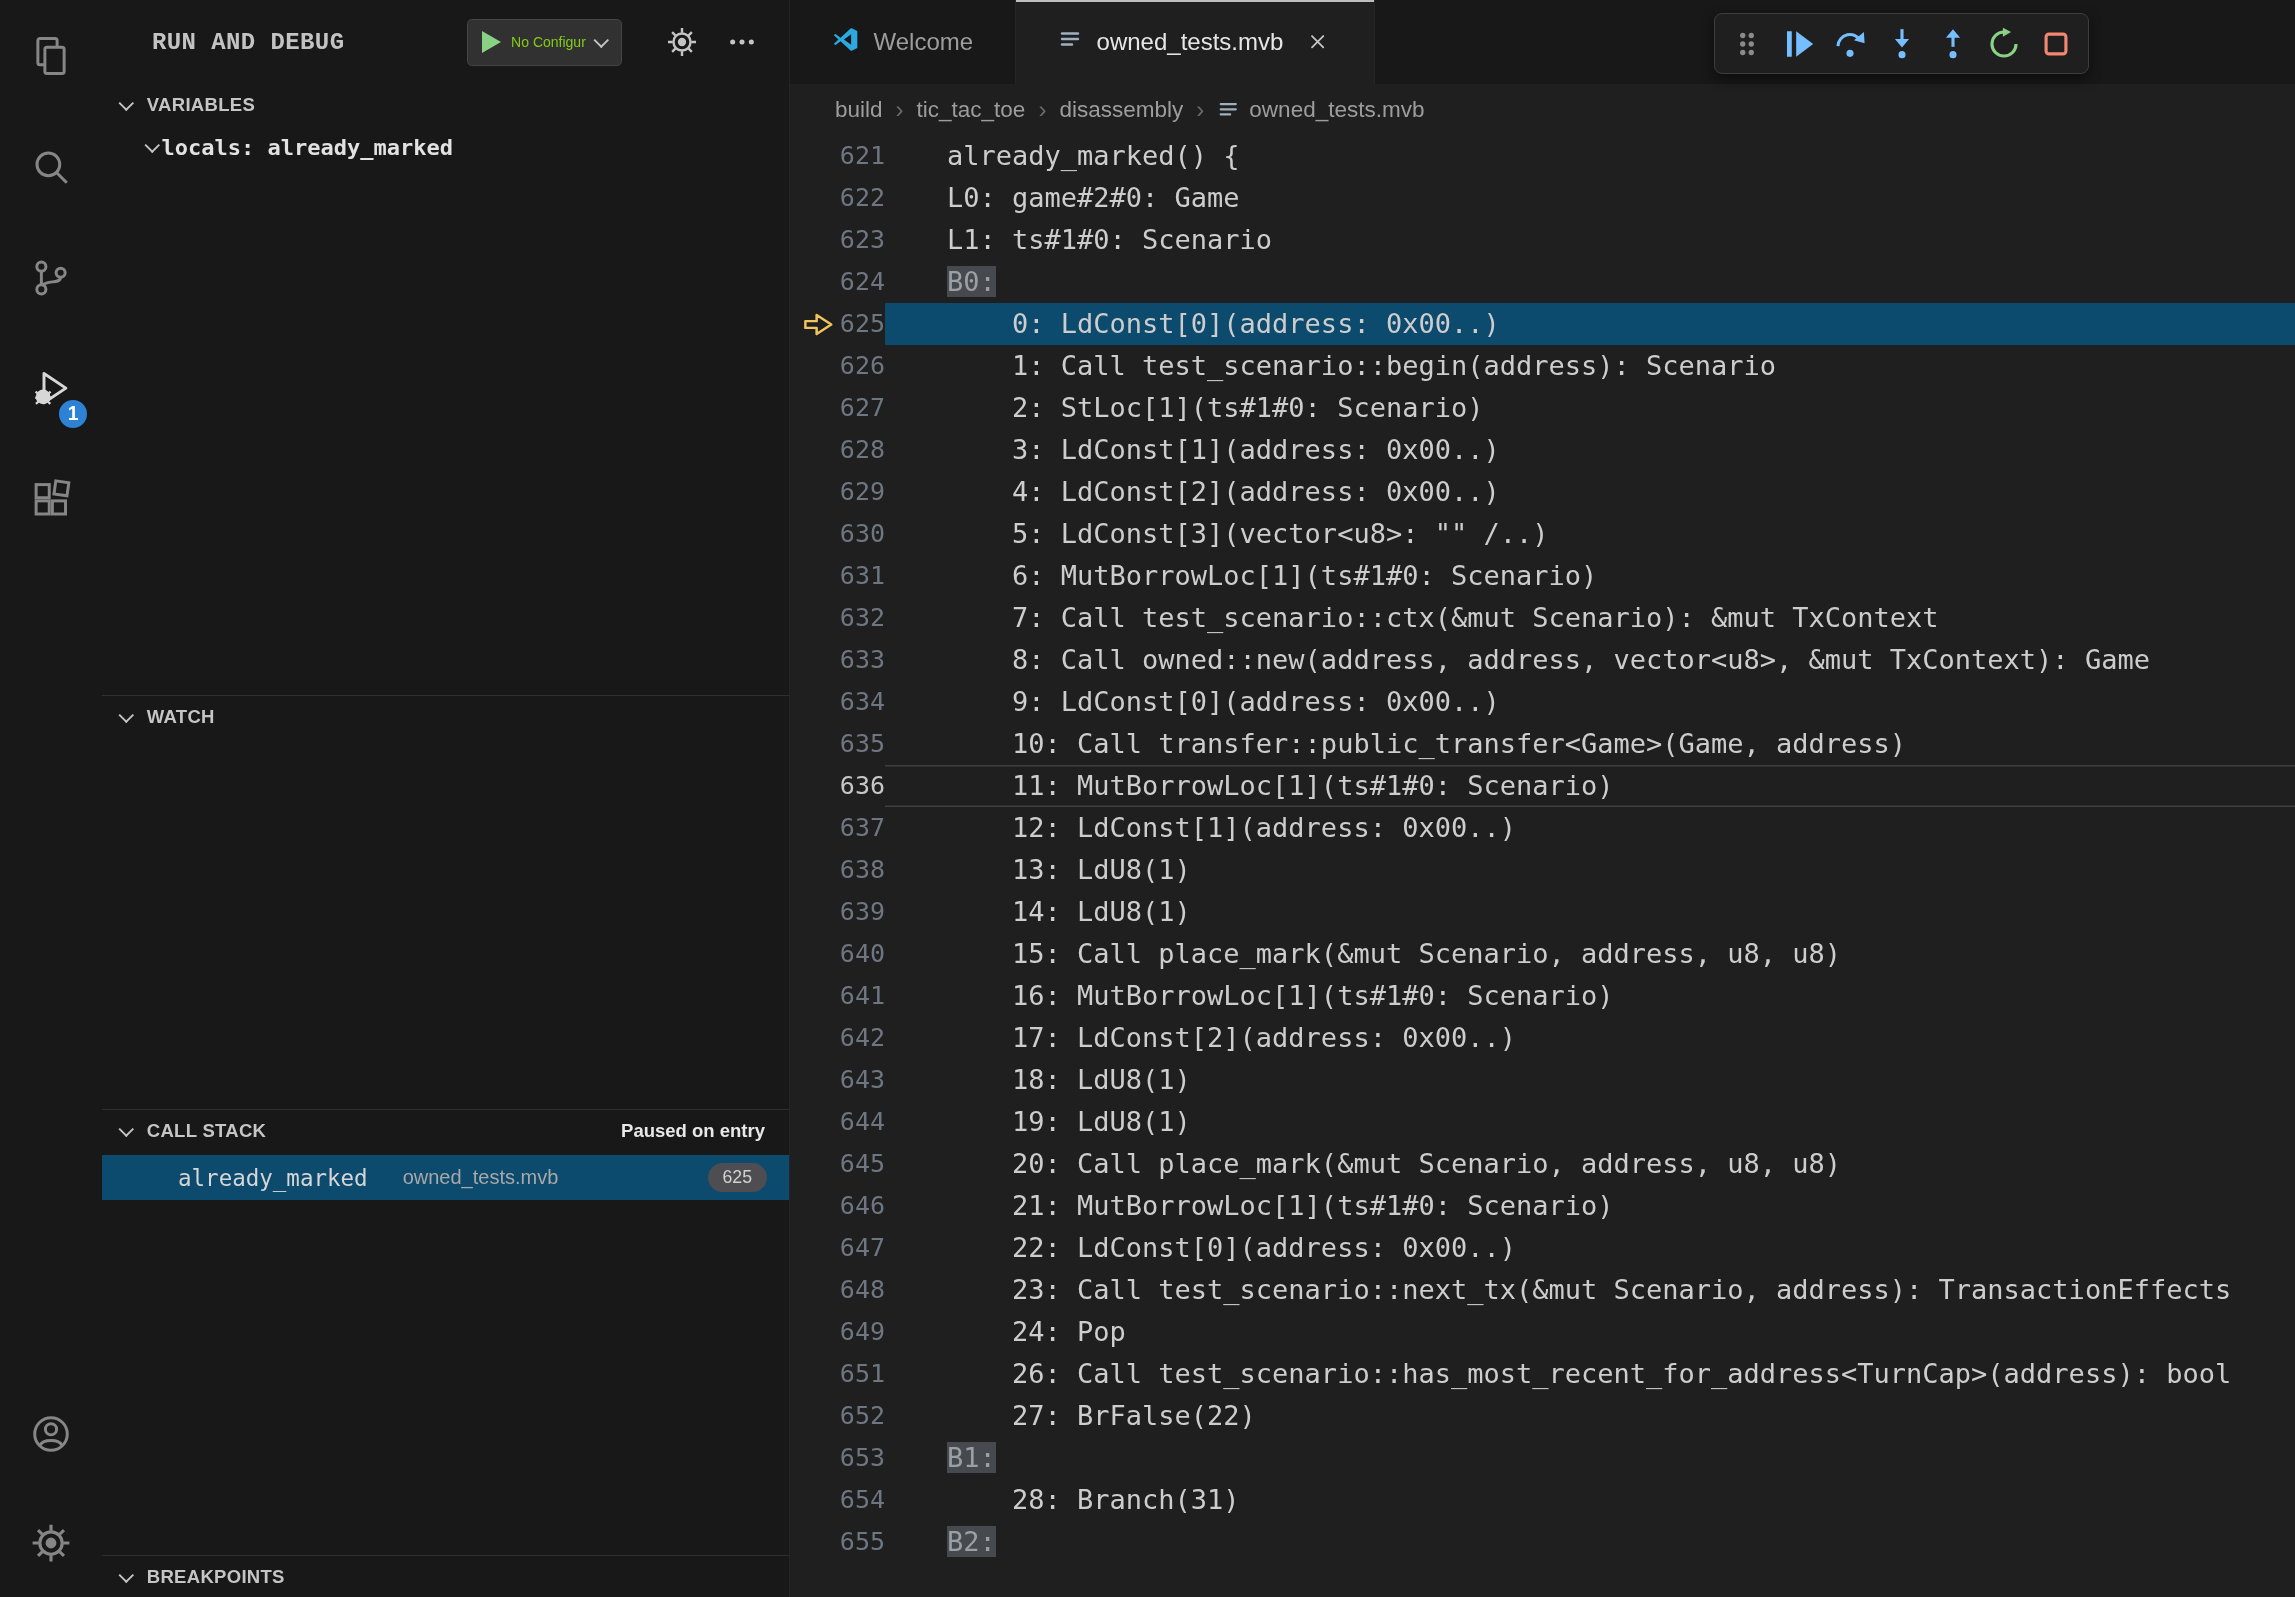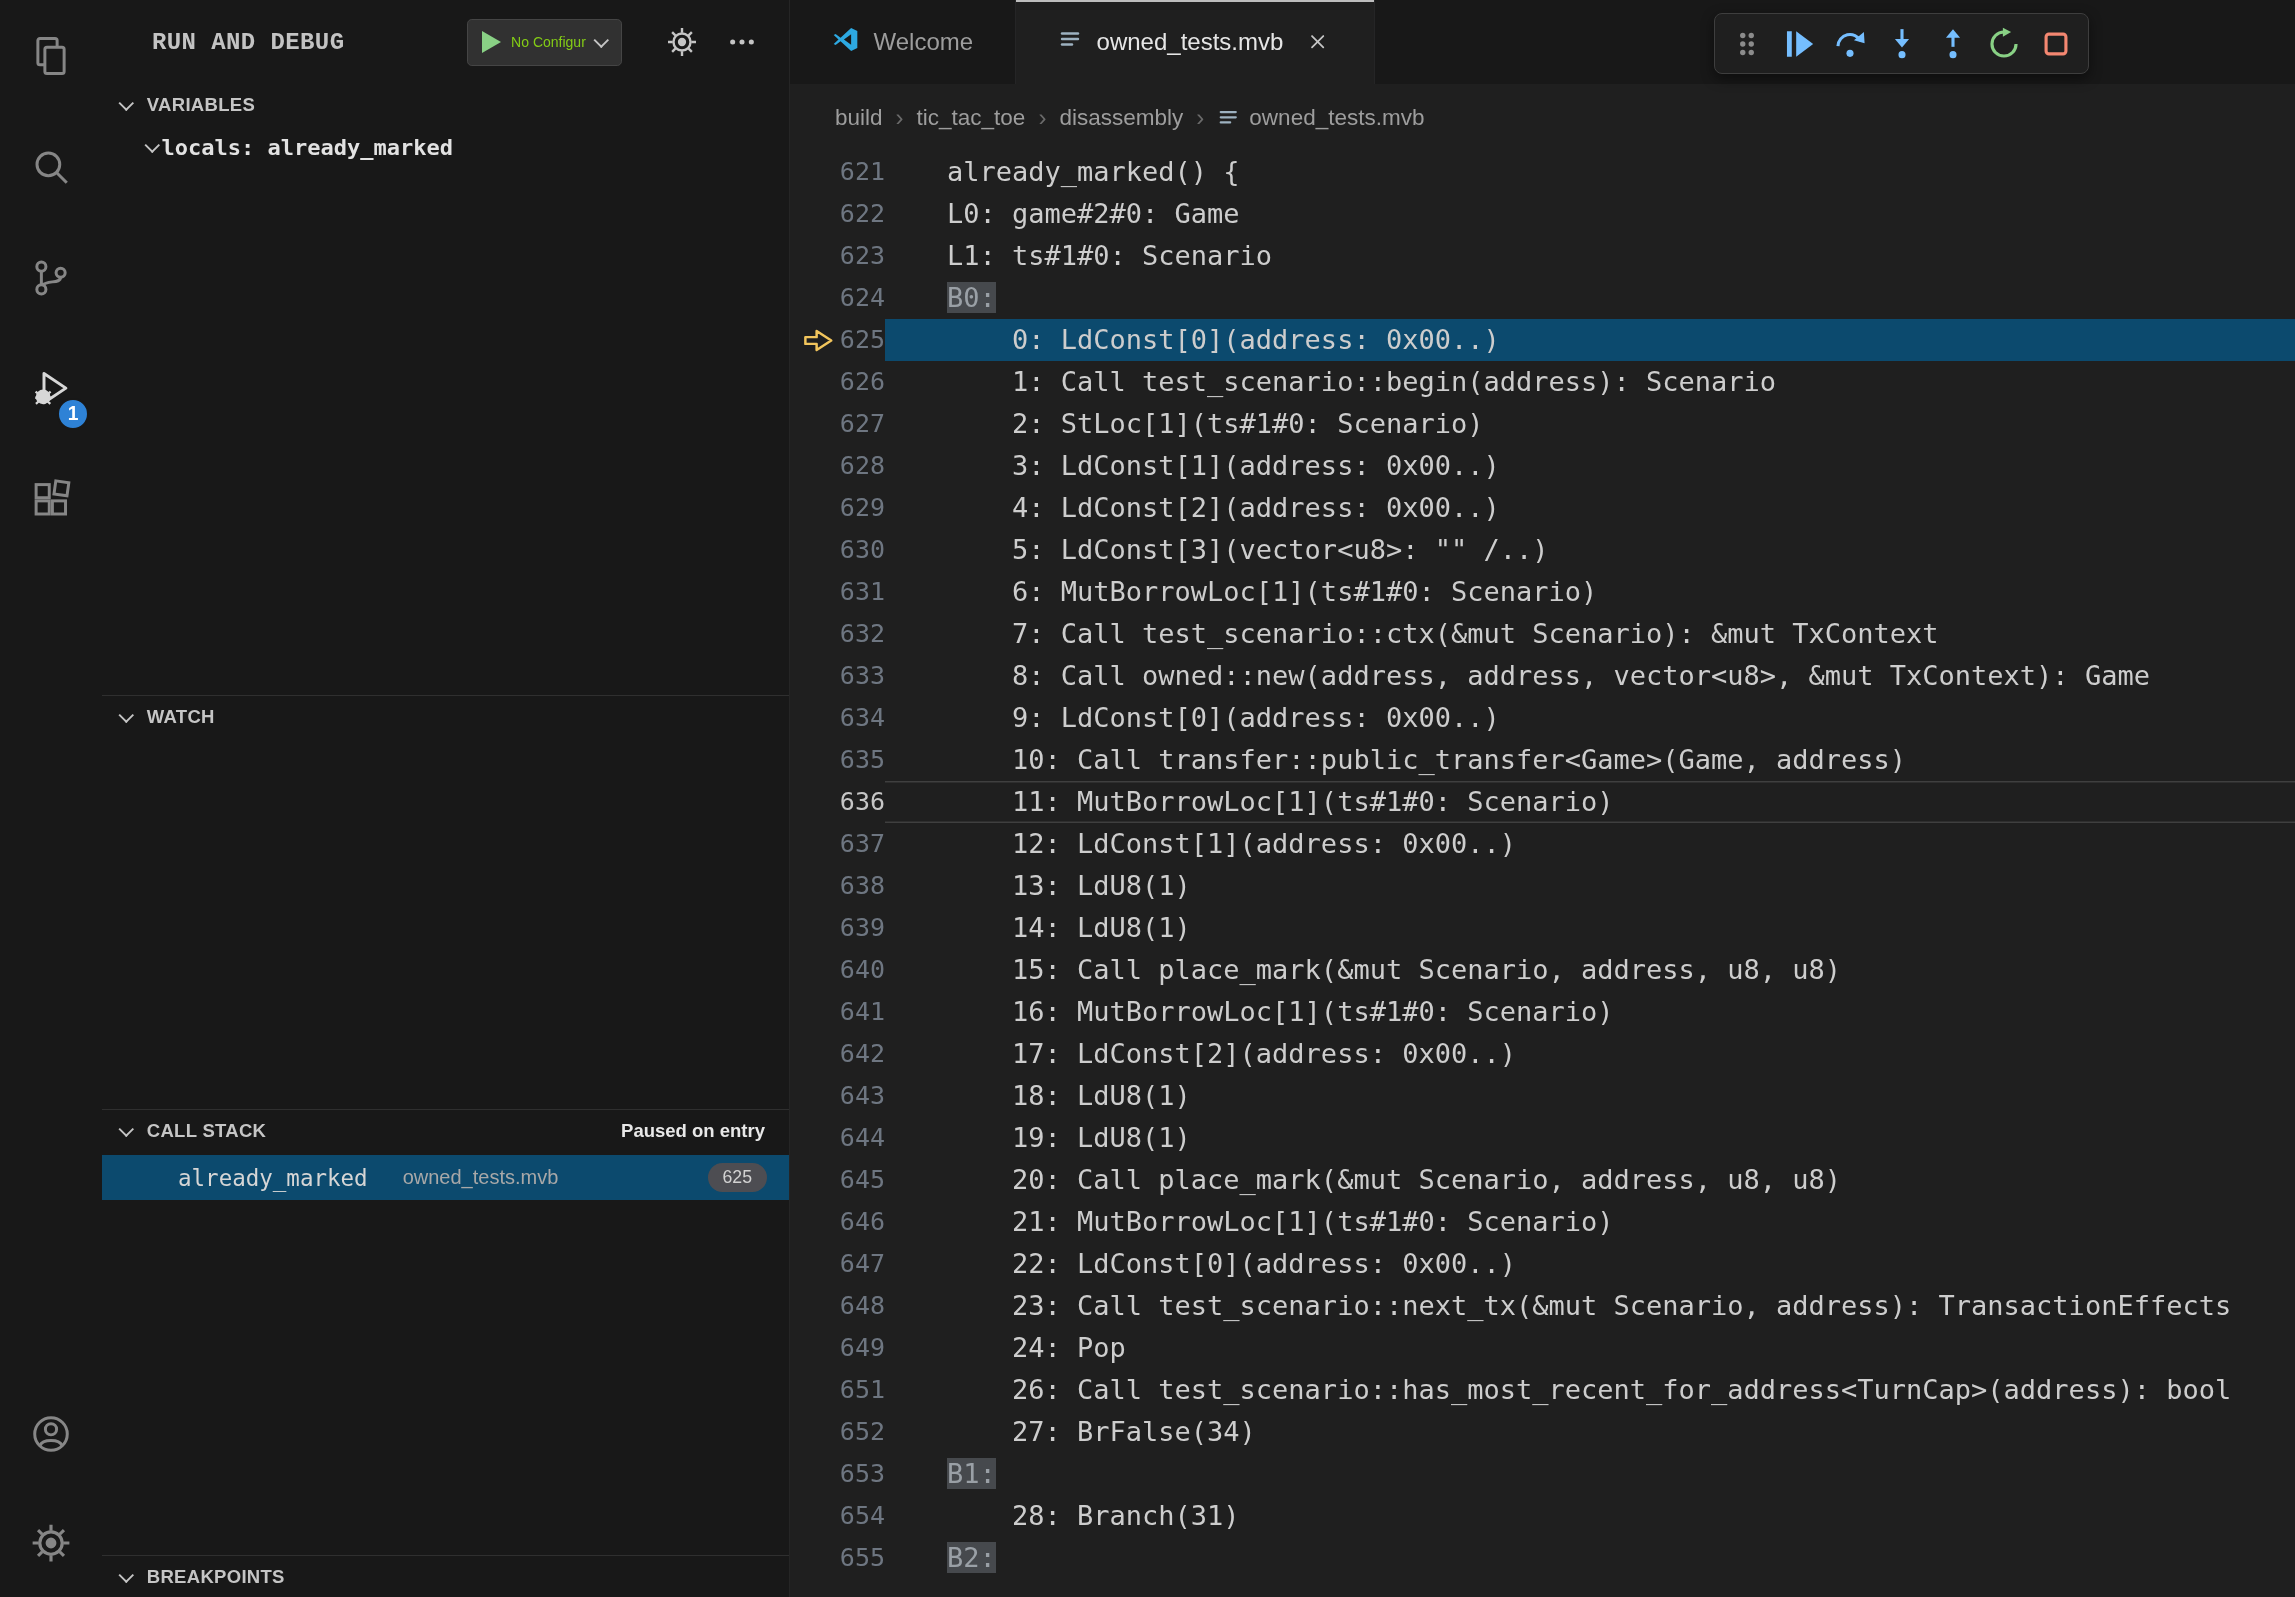--- a/index.html
+++ b/index.html
@@ -39,21 +39,21 @@
   .pane.breakpoints { flex:1; border-top:0.8px solid #2f2f2f; }
   .scope-row { height:43px; display:flex; align-items:center; gap:4px; padding-left:45px; cursor:pointer; }
   .scope-label { font-family:"DejaVu Sans Mono","Liberation Mono",monospace; font-size:22px; font-weight:700; color:#e2e2e2; }
   .cs-status { margin-left:auto; font-size:18.5px; font-weight:700; color:#e8e8e8; }
   .stack-item { height:45px; display:flex; align-items:center; background:#0c4a6e; cursor:pointer; margin-top:3.2px; }
   .frame-name { margin-left:76px; font-family:"DejaVu Sans Mono","Liberation Mono",monospace; font-size:22.5px; color:#d6d6d6; }
   .frame-file { margin-left:35px; font-size:20px; color:#a8a8a8; }
   .frame-line-badge { margin-left:auto; margin-right:22.5px; background:#4d4d52; color:#d2d2d2; font-size:17.7px; padding:4px 14.5px; border-radius:17.7px; }
 
   
-  .editor { flex:1; display:flex; flex-direction:column; background:#1f1f1f; position:relative; min-width:0;gap:8px; }
+  .editor { flex:1; display:flex; flex-direction:column; background:#1f1f1f; position:relative; min-width:0; }
   .tabbar { height:84px; flex:none; background:#181818; display:flex; align-items:stretch; }
   .tab { display:flex; align-items:center; gap:14.5px; padding:0 42px; font-size:24px; color:#9d9d9d; border-right:0.8px solid #252526; position:relative; cursor:pointer; white-space:nowrap; }
   .tab.active { background:#1f1f1f; color:#e6e6e6; }
   .tab.active::before { content:""; position:absolute; top:0; left:0; right:0; height:2.4px; background:#bdbdbd; }
   .tab svg { flex:none; }
   .tab-close { display:flex; align-items:center; justify-content:center; width:29px; height:29px; margin-left:4.8px; border-radius:4.8px; color:#c5c5c5; }
   .tab-close svg { width:19.3px; height:19.3px; }
 
   .debug-toolbar { position:absolute; top:13px; right:206px; height:61px; display:flex; align-items:center; gap:6.4px; padding:0 9.7px; background:#1f1f1f; border:0.8px solid #3e3e3e; border-radius:8px; box-shadow:0 4.8px 13px rgba(0,0,0,0.45); z-index:20; }
   .dt-btn { width:45px; height:45px; display:flex; align-items:center; justify-content:center; border-radius:6.4px; cursor:pointer; }
@@ -572,21 +572,21 @@
     </div>
     <div class="lnum">651</div>
     <div class="ltext">    26: Call test_scenario::has_most_recent_for_address&lt;TurnCap&gt;(address): bool</div>
   </div>
 
   <div class="code-line">
     <div class="glyph">
       
     </div>
     <div class="lnum">652</div>
-    <div class="ltext">    27: BrFalse(34)</div>
+    <div class="ltext">    27: BrFalse(22)</div>
   </div>
 
   <div class="code-line block">
     <div class="glyph">
       
     </div>
     <div class="lnum">653</div>
     <div class="ltext"><span class="block-chip">B1:</span></div>
   </div>
 

